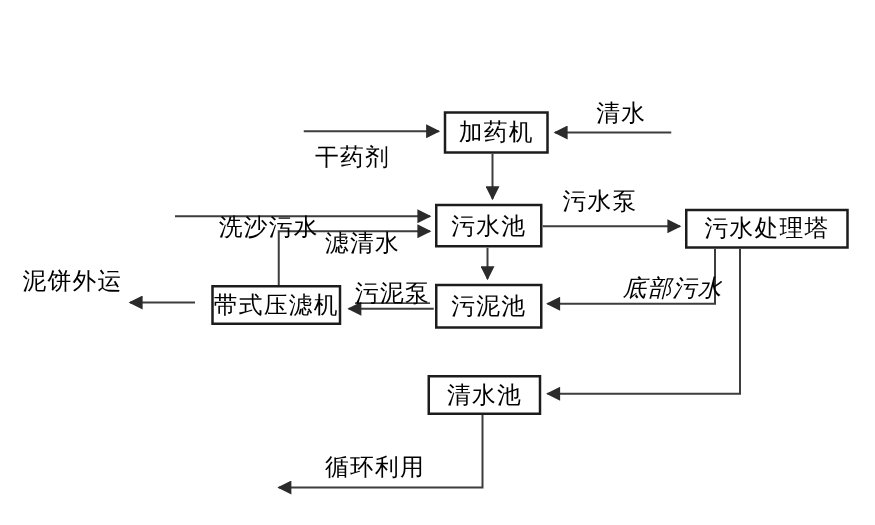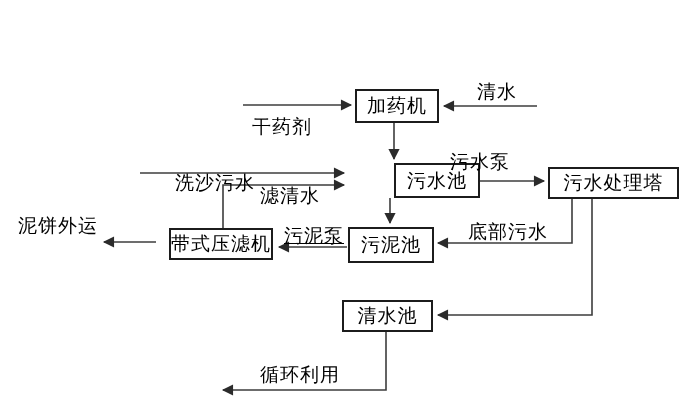--- a/index.html
+++ b/index.html
@@ -46,21 +46,21 @@
       <path d="M156,242 H104" marker-end="url(#arr)"></path>
       <path d="M592,199 V315 H438" marker-end="url(#arr)"></path>
       <path d="M386,332 V390 H223" marker-end="url(#arr)"></path>
     </g>
   </svg>
 
 
   <div class="node" style="left:355px;top:89px;width:84px;height:34px;">
     <span>加药机</span>
   </div>
-  <div class="node" style="left:348px;top:163px;width:86px;height:35px;margin-left:46px;">
+  <div class="node" style="left:348px;top:163px;width:86px;height:35px;">
     <span>污水池</span>
   </div>
   <div class="node" style="left:548px;top:167px;width:131px;height:32px;">
     <span>污水处理塔</span>
   </div>
   <div class="node" style="left:348px;top:227px;width:86px;height:36px;">
     <span>污泥池</span>
   </div>
   <div class="node" style="left:169px;top:228px;width:104px;height:32px;">
     <span>带式压滤机</span>
@@ -68,17 +68,17 @@
   <div class="node" style="left:342px;top:300px;width:91px;height:32px;">
     <span>清水池</span>
   </div>
 
   <div class="elabel" style="left:252px;top:81px;margin-top:36px;">干药剂</div>
   <div class="elabel" style="left:477px;top:82px;">清水</div>
   <div class="elabel" style="left:175px;top:153px;margin-top:20px;">洗沙污水</div>
   <div class="elabel" style="left:450px;top:152px;">污水泵</div>
   <div class="elabel" style="left:260px;top:186px;">滤清水</div>
   <div class="elabel" style="left:284px;top:226px;text-decoration:underline;">污泥泵</div>
-  <div class="elabel" style="left:468px;top:222px;">底部污水</div>
+  <div class="elabel" style="left:498px;top:222px;font-style:italic;">底部污水</div>
   <div class="elabel" style="left:18px;top:216px;">泥饼外运</div>
   <div class="elabel" style="left:260px;top:365px;">循环利用</div>
 
 </div>
 
 </body></html>

